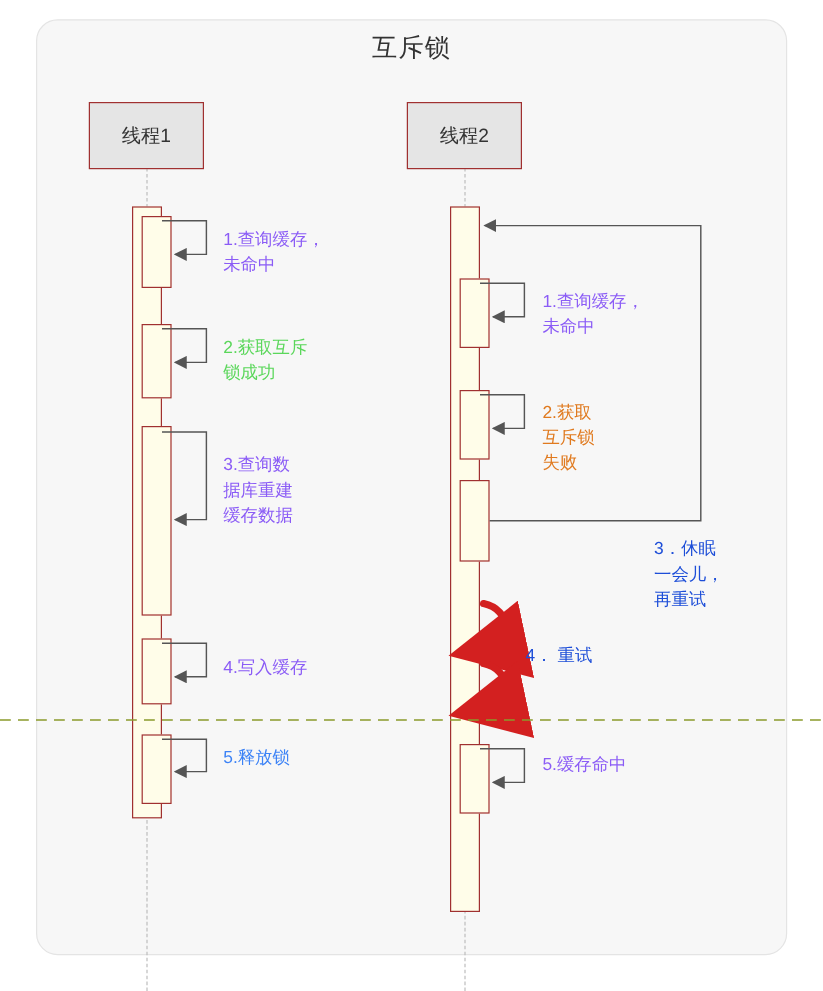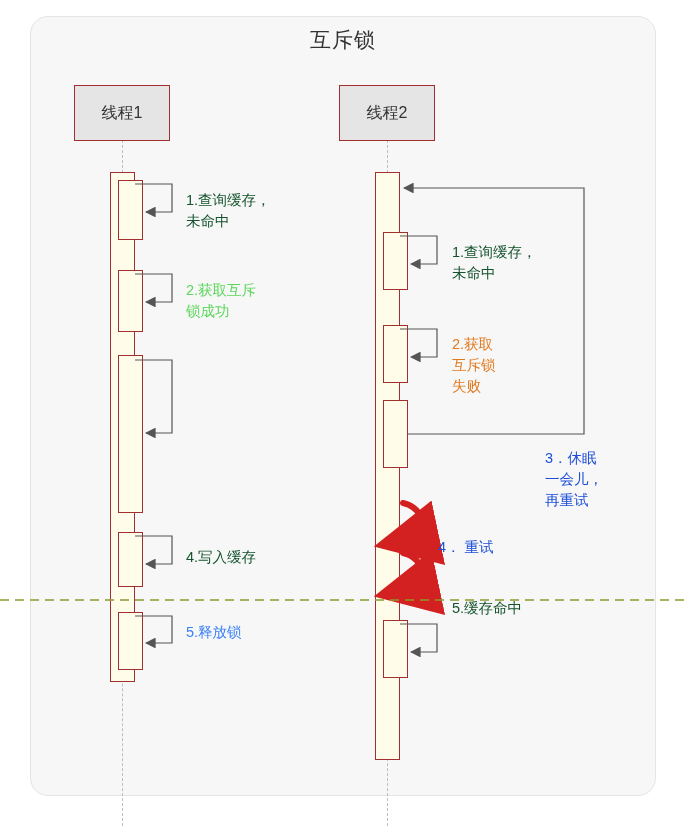--- a/index.html
+++ b/index.html
@@ -62,21 +62,21 @@
   .activation {
     position: absolute;
     background: #fffde9;
     border: 1px solid #a03030;
     box-sizing: border-box;
   }
   .label {
     position: absolute;
     font-size: 14.5px;
     line-height: 21px;
-    color: #14532d;
+    color: #8b5cf6;
     white-space: pre-line;
   }
   .label.green { color: #5bd75b; }
   .label.orange { color: #e07a1f; }
   .label.red { color: #1d4ed8; }
   .label.greendark { color: #3b82f6; }
   svg.overlay {
     position: absolute;
     left: 0;
     top: 0;
@@ -150,27 +150,30 @@
     <path d="M403,503 C426,508 428,535 409,539" fill="none" stroke="#d32020" stroke-width="6" stroke-linecap="round" marker-end="url(#arrred)"></path>
     <path d="M403,553 C426,558 428,585 409,589" fill="none" stroke="#d32020" stroke-width="6" stroke-linecap="round" marker-end="url(#arrred)"></path>
 
     <line x1="0" y1="600" x2="686" y2="600" stroke="#8a9a2b" stroke-width="1.4" stroke-dasharray="9,6"></line>
   </svg>
 
   <div class="label" style="left:186px; top:190px; width:140px;">1.查询缓存，
 未命中</div>
   <div class="label green" style="left:186px; top:280px; width:140px;">2.获取互斥
 锁成功</div>
+  <div class="label" style="left:186px; top:378px; width:140px;">3.查询数
+据库重建
+缓存数据</div>
   <div class="label" style="left:186px; top:547px; width:140px;">4.写入缓存</div>
   <div class="label greendark" style="left:186px; top:622px; width:140px;">5.释放锁</div>
 
   <div class="label" style="left:452px; top:242px; width:150px;">1.查询缓存，
 未命中</div>
   <div class="label orange" style="left:452px; top:334px; width:110px;">2.获取
 互斥锁
 失败</div>
   <div class="label red" style="left:545px; top:448px; width:120px;">3．休眠
 一会儿，
 再重试</div>
   <div class="label red" style="left:438px; top:537px; width:120px;">4． 重试</div>
-  <div class="label" style="left:452px; top:598px; width:150px;">5.缓存命中</div>
+  <div class="label" style="left:452px; top:628px; width:150px;">5.缓存命中</div>
 
 </div>
 
 </body></html>

